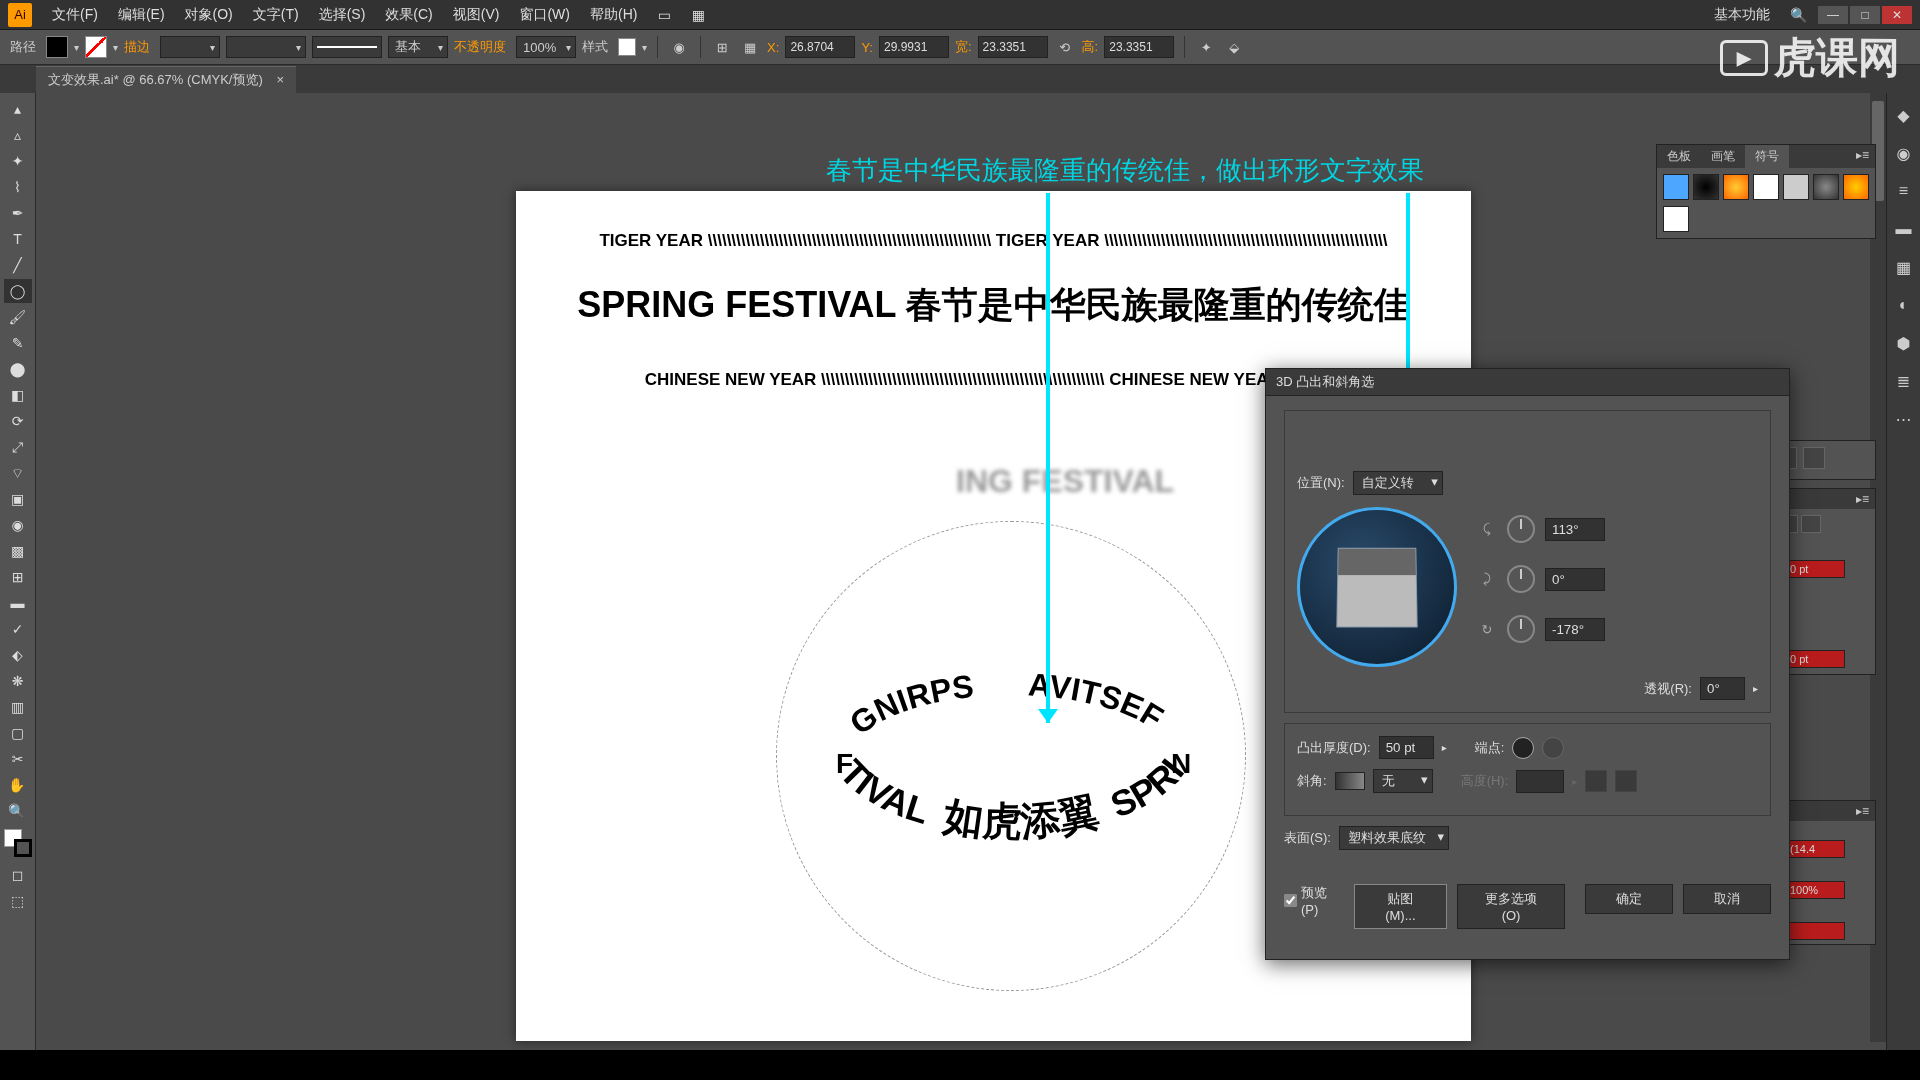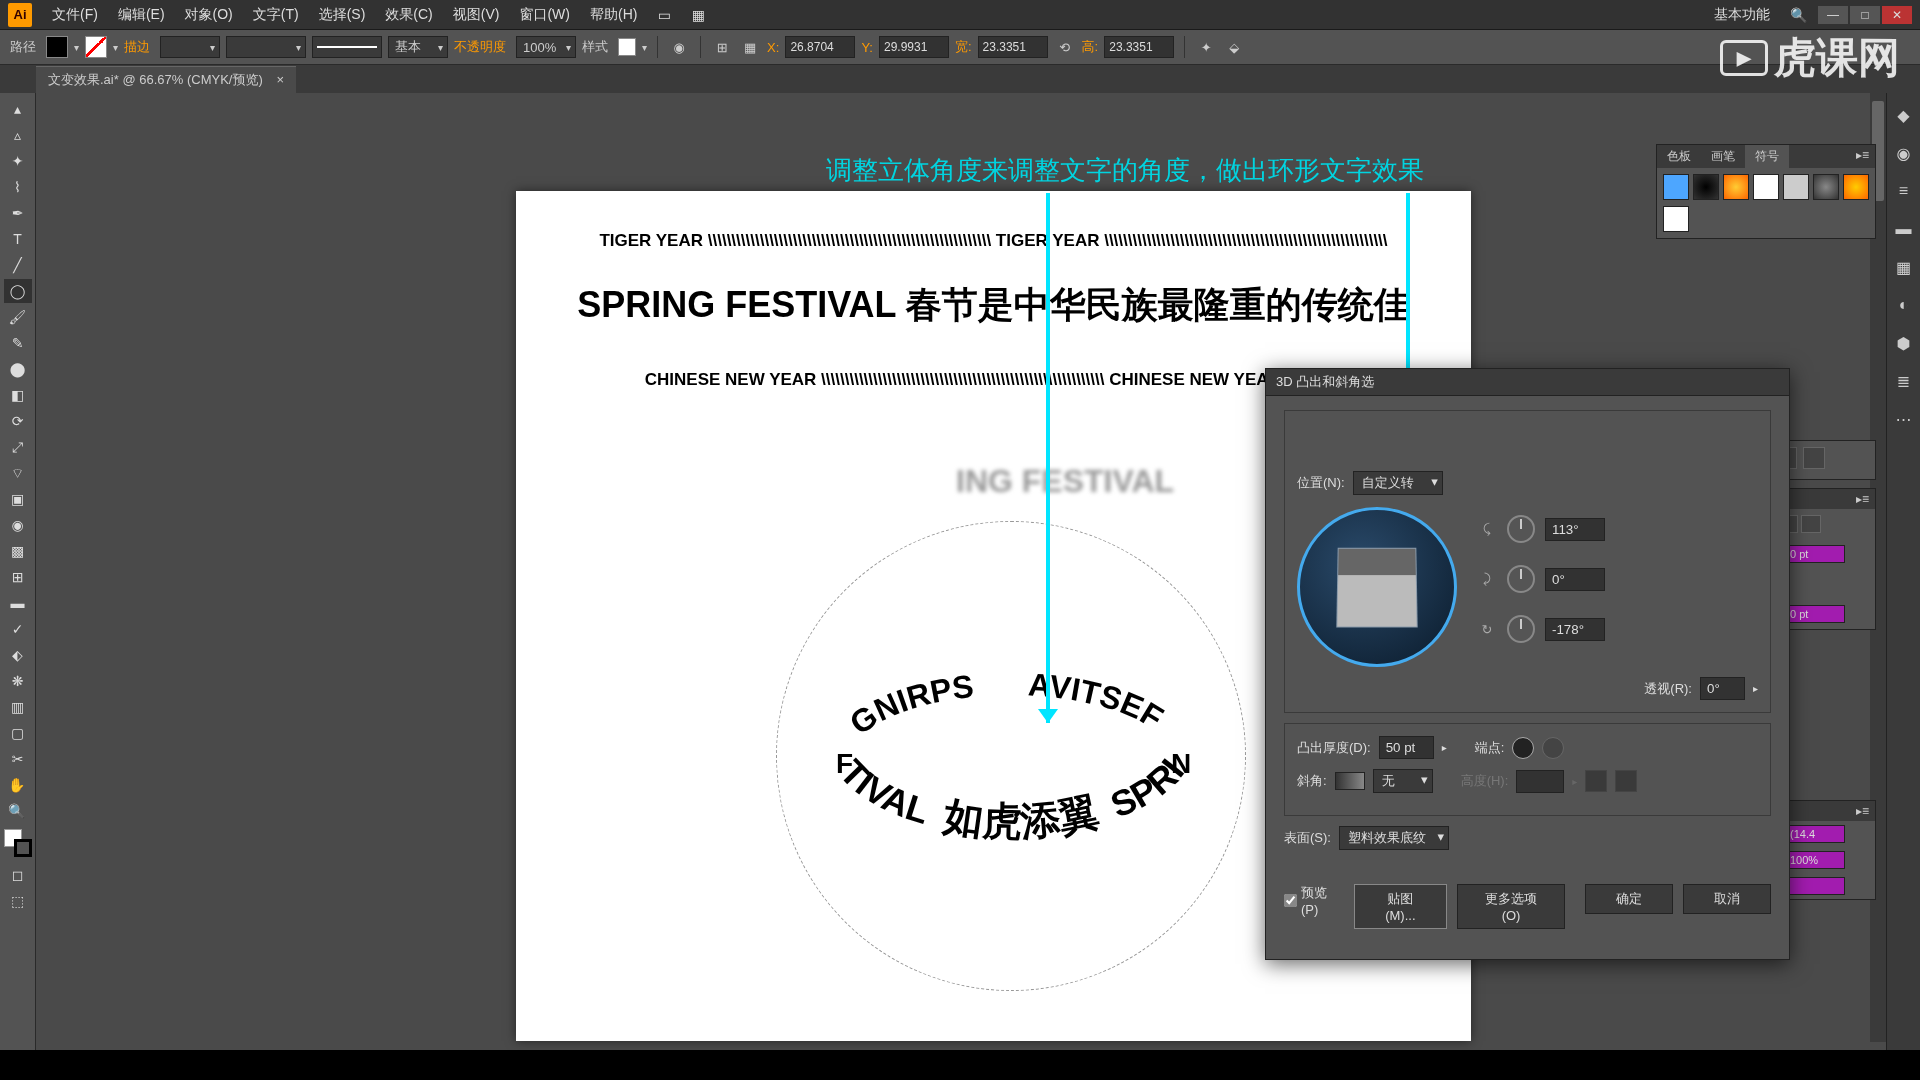--- a/index.html
+++ b/index.html
@@ -1,20 +1,20 @@
 <!DOCTYPE html>
 <html><head>
 <meta charset="utf-8">
 <style>
 * { margin: 0; padding: 0; box-sizing: border-box; font-family: "Microsoft YaHei", Arial, sans-serif; }
 body { background: #4a4a4a; width: 1920px; height: 1080px; overflow: hidden; position: relative; }
 
 
 .menubar { background: #323232; height: 30px; display: flex; align-items: center; padding: 0 8px; color: #ddd; font-size: 14px; border-bottom: 1px solid #1a1a1a; }
-.menubar .ai-logo { width: 24px; height: 24px; background: #ff9a00; color: #330000; font-weight: bold; font-size: 13px; display: flex; align-items: center; justify-content: center; margin-right: 10px; border-radius: 2px; }
+.menubar .ai-logo { width: 24px; height: 24px; background: #ff9a00; color: #330000; font-weight: normal; font-size: 13px; display: flex; align-items: center; justify-content: center; margin-right: 10px; border-radius: 2px; }
 .menubar .menu-item { padding: 0 10px; cursor: pointer; }
 .menubar .menu-icon { width: 22px; height: 22px; margin: 0 6px; display: flex; align-items: center; justify-content: center; }
 .menubar .spacer { flex: 1; }
 .menubar .workspace { padding: 0 12px; }
 .menubar .win-controls { display: flex; gap: 0; }
 .menubar .win-btn { width: 30px; height: 18px; background: #555; margin-left: 2px; display: flex; align-items: center; justify-content: center; font-size: 12px; }
 .menubar .win-close { background: #b33; }
 
 
 .controlbar { background: #535353; height: 35px; display: flex; align-items: center; padding: 0 10px; color: #ccc; font-size: 13px; border-bottom: 1px solid #2a2a2a; gap: 6px; }
@@ -110,21 +110,21 @@
 .swatch-grid { display: flex; padding: 6px; gap: 4px; flex-wrap: wrap; }
 .sw { width: 26px; height: 26px; border: 1px solid #222; }
 .sw-row2 { padding: 0 6px 6px; }
 
 .panel-align { top: 440px; width: 220px; height: 40px; }
 .align-row { display: flex; padding: 6px; gap: 6px; }
 .align-btn { width: 22px; height: 22px; border: 1px solid #666; background: #444; }
 
 .panel-indent { top: 488px; width: 220px; }
 .indent-row { display: flex; padding: 6px 8px; gap: 8px; align-items: center; flex-wrap: wrap; }
-.indent-input { background: #a21caf; border: 1px solid #222; padding: 2px 4px; width: 60px; color: #ddd; font-size: 11px; }
+.indent-input { background: #b91c1c; border: 1px solid #222; padding: 2px 4px; width: 60px; color: #ddd; font-size: 11px; margin-top: 15px; }
 .indent-icon { width: 18px; height: 14px; color: #aaa; font-size: 12px; }
 .align-icons-row { display: flex; padding: 6px; gap: 3px; }
 .para-align { width: 20px; height: 18px; border: 1px solid #666; background: #444; }
 
 .panel-char { top: 800px; width: 220px; }
 .char-row { display: flex; padding: 4px 8px; gap: 8px; align-items: center; }
 
 
 .watermark { position: absolute; right: 20px; top: 30px; color: #fff; font-size: 42px; font-weight: 600; z-index: 100; display: flex; align-items: center; gap: 6px; opacity: 0.85; }
 .watermark .wm-icon { width: 48px; height: 36px; border: 3px solid #fff; border-radius: 6px; position: relative; }
@@ -241,21 +241,21 @@
     <div class="tool">🔍</div>
     <div class="tool-fillstroke">
       <div class="tool-fill"></div>
       <div class="tool-stroke"></div>
     </div>
     <div class="tool">◻</div>
     <div class="tool">⬚</div>
   </div>
 
   <div class="canvas-wrap">
-    <div class="annotation">调整立体角度来调整文字的角度，做出环形文字效果</div>
+    <div class="annotation">春节是中华民族最隆重的传统佳，做出环形文字效果</div>
     <div class="arrow1"></div>
     <div class="arrow2"></div>
 
     <div class="artboard">
       <div class="art-line">TIGER YEAR \\\\\\\\\\\\\\\\\\\\\\\\\\\\\\\\\\\\\\\\\\\\\\\\\\\\\\\\\\\\ TIGER YEAR \\\\\\\\\\\\\\\\\\\\\\\\\\\\\\\\\\\\\\\\\\\\\\\\\\\\\\\\\\\\</div>
       <div class="art-h2">SPRING FESTIVAL 春节是中华民族最隆重的传统佳</div>
       <div class="art-line">CHINESE NEW YEAR \\\\\\\\\\\\\\\\\\\\\\\\\\\\\\\\\\\\\\\\\\\\\\\\\\\\\\\\\\\\ CHINESE NEW YEAR \\\\\\\\\\\\</div>
 
       <div class="circle-wrap">
         <div class="circle-path"></div>

